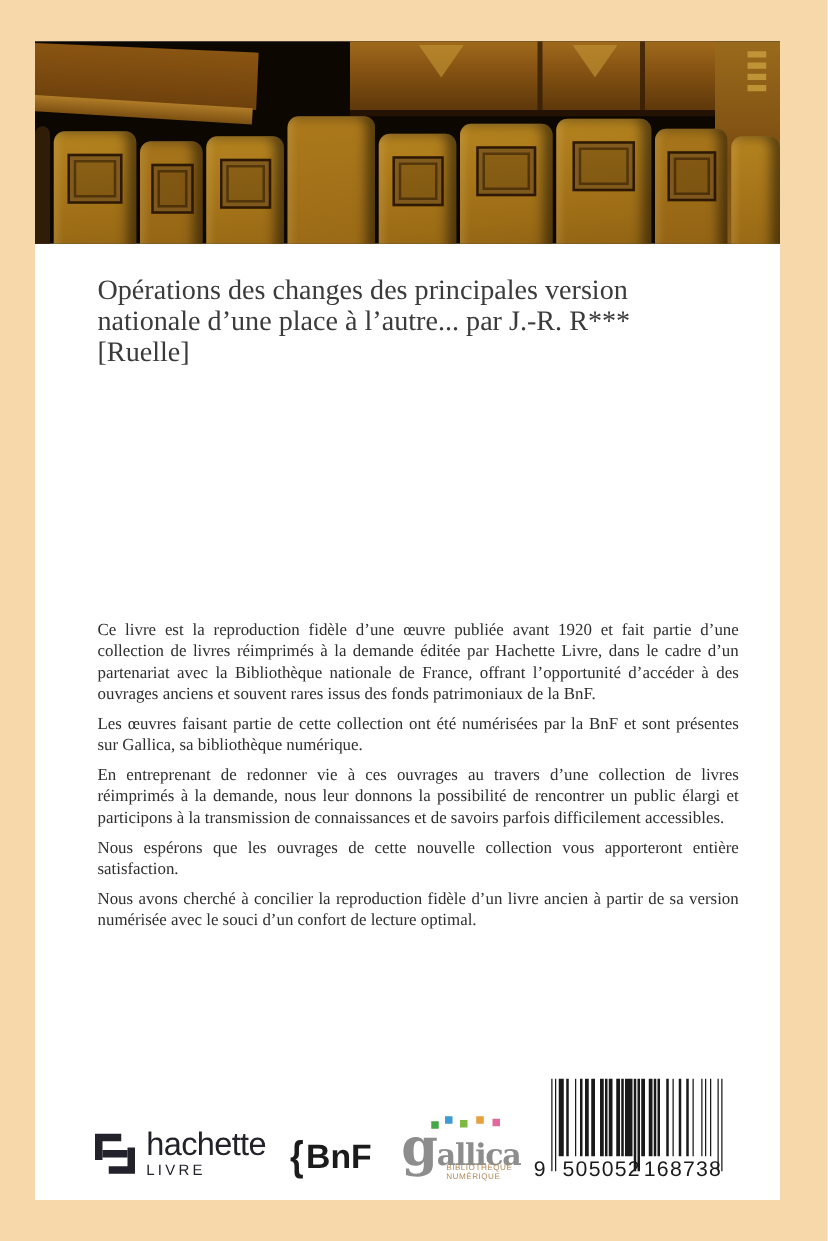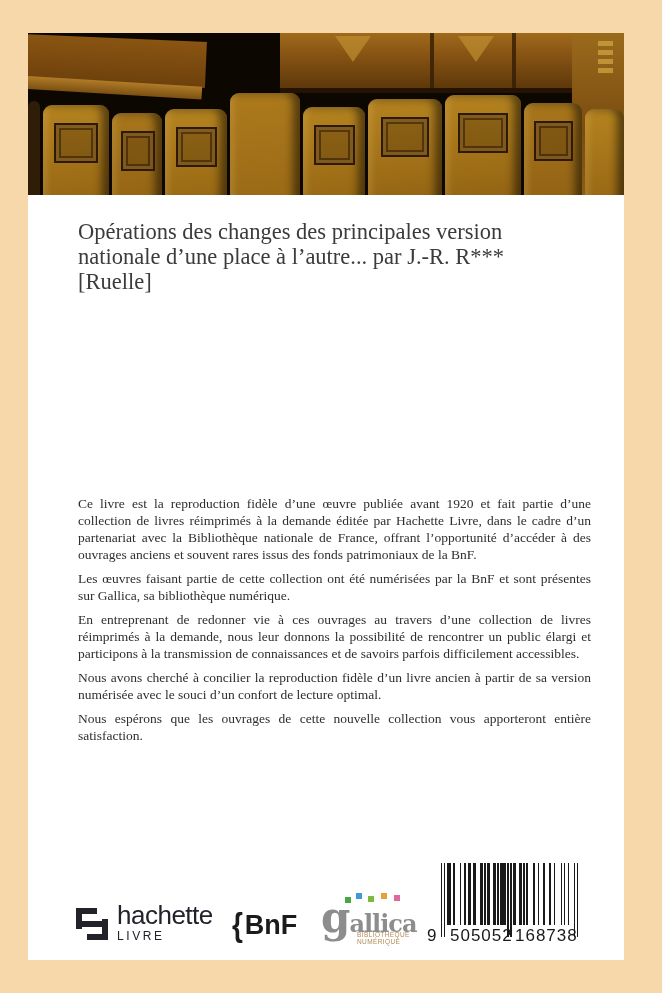--- a/index.html
+++ b/index.html
@@ -56,21 +56,21 @@
   .title{font-size:22.5px;line-height:25px;color:#3b3b3b;}
   .title span{display:block;}
   .url{font-size:22px;line-height:25px;color:#3b3b3b;margin-top:29px;}
   .body-text{margin-top:201px;}
   .body-text p{
     margin:0 0 7px 0;font-size:13.5px;line-height:17px;color:#2e2e2e;
     text-align:justify;
   }
 
   
-  .hachette{position:absolute;left:46px;top:869px;display:flex;align-items:flex-end;color:#23222b;}
+  .hachette{position:absolute;left:46px;top:869px;display:flex;align-items:center;color:#23222b;}
   .hachette svg{display:block;margin-top:2px;}
   .h-text{margin-left:7px;font-family:"Liberation Sans",sans-serif;line-height:1;}
   .h-word{font-size:26px;letter-spacing:-0.5px;}
   .h-sub{font-size:12px;letter-spacing:2.6px;margin-top:2px;}
 
   .bnf{position:absolute;left:203px;top:873px;font-family:"Liberation Sans",sans-serif;
     color:#1b1b1b;display:flex;align-items:center;}
   .bnf .brace{font-size:33px;font-weight:600;transform:scaleX(.85);margin-right:1px;}
   .bnf .word{font-size:27px;font-weight:700;letter-spacing:0;}
 
@@ -145,22 +145,22 @@
     <div class="title">
       <span>Opérations des changes des principales version</span>
       <span>nationale d’une place à l’autre... par J.-R. R***</span>
       <span>[Ruelle]</span>
     </div>
 
     <div class="body-text">
       <p>Ce livre est la reproduction fidèle d’une œuvre publiée avant 1920 et fait partie d’une collection de livres réimprimés à la demande éditée par Hachette Livre, dans le cadre d’un partenariat avec la Bibliothèque nationale de France, offrant l’opportunité d’accéder à des ouvrages anciens et souvent rares issus des fonds patrimoniaux de la BnF.</p>
       <p>Les œuvres faisant partie de cette collection ont été numérisées par la BnF et sont présentes sur Gallica, sa bibliothèque numérique.</p>
       <p>En entreprenant de redonner vie à ces ouvrages au travers d’une collection de livres réimprimés à la demande, nous leur donnons la possibilité de rencontrer un public élargi et participons à la transmission de connaissances et de savoirs parfois difficilement accessibles.</p>
+      <p>Nous espérons que les ouvrages de cette nouvelle collection vous apporteront entière satisfaction.</p>
       <p>Nous avons cherché à concilier la reproduction fidèle d’un livre ancien à partir de sa version numérisée avec le souci d’un confort de lecture optimal.</p>
-      <p>Nous espérons que les ouvrages de cette nouvelle collection vous apporteront entière satisfaction.</p>
     </div>
   </div>
 
   <div class="hachette">
     <svg width="36" height="36" viewBox="0 0 36 36">
       <g fill="#23222b">
         <path d="M2 2 H23 V8 H8 V23 H2 Z"></path>
         <path d="M34 13 V34 H13 V28 H28 V13 Z"></path>
         <rect x="8" y="15" width="20" height="6"></rect>
       </g>

